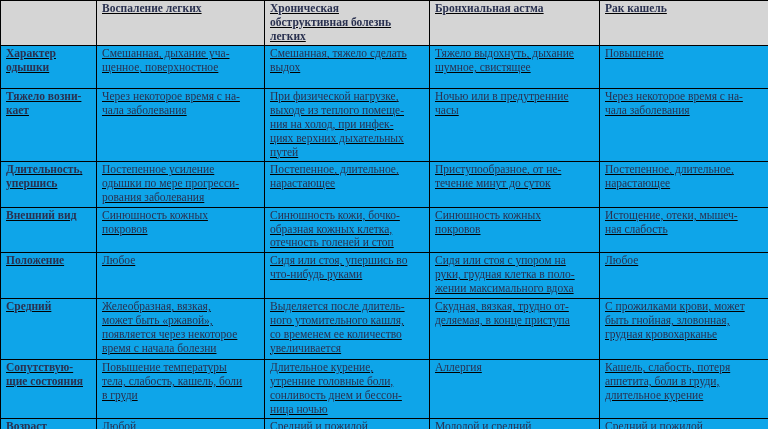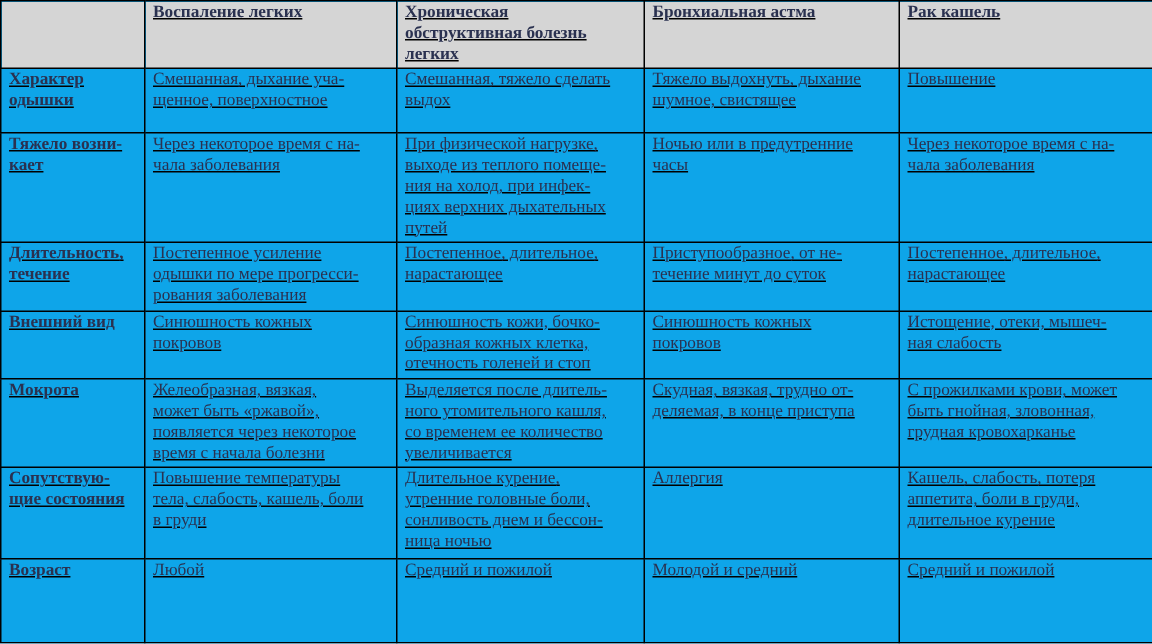--- a/index.html
+++ b/index.html
@@ -85,21 +85,21 @@
 ния на холод, при инфек-
 циях верхних дыхательных
 путей</td>
         <td>Ночью или в предутренние
 часы</td>
         <td>Через некоторое время с на-
 чала заболевания</td>
       </tr>
       <tr>
         <td class="rowlabel">Длительность,
-течение</td>
+упершись</td>
         <td>Постепенное усиление
 одышки по мере прогресси-
 рования заболевания</td>
         <td>Постепенное, длительное,
 нарастающее</td>
         <td>Приступообразное, от не-
 течение минут до суток</td>
         <td>Постепенное, длительное,
 нарастающее</td>
       </tr>
@@ -109,21 +109,31 @@
 покровов</td>
         <td>Синюшность кожи, бочко-
 образная кожных клетка,
 отечность голеней и стоп</td>
         <td>Синюшность кожных
 покровов</td>
         <td>Истощение, отеки, мышеч-
 ная слабость</td>
       </tr>
       <tr>
-        <td class="rowlabel">Мокрота</td>
+        <td class="rowlabel">Положение</td>
+        <td>Любое</td>
+        <td>Сидя или стоя, упершись во
+что-нибудь руками</td>
+        <td>Сидя или стоя с упором на
+руки, грудная клетка в поло-
+жении максимального вдоха</td>
+        <td>Любое</td>
+      </tr>
+      <tr>
+        <td class="rowlabel">Средний</td>
         <td>Желеобразная, вязкая,
 может быть «ржавой»,
 появляется через некоторое
 время с начала болезни</td>
         <td>Выделяется после длитель-
 ного утомительного кашля,
 со временем ее количество
 увеличивается</td>
         <td>Скудная, вязкая, трудно от-
 деляемая, в конце приступа</td>

